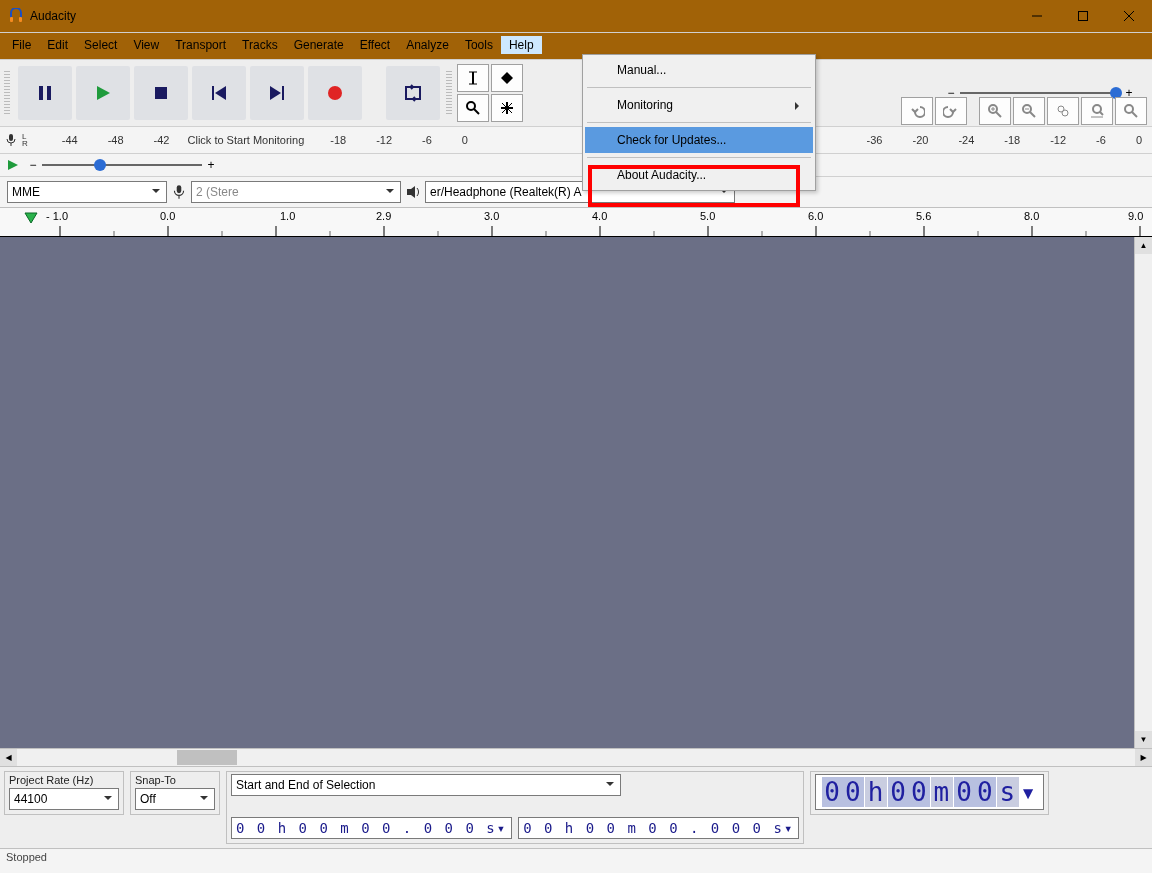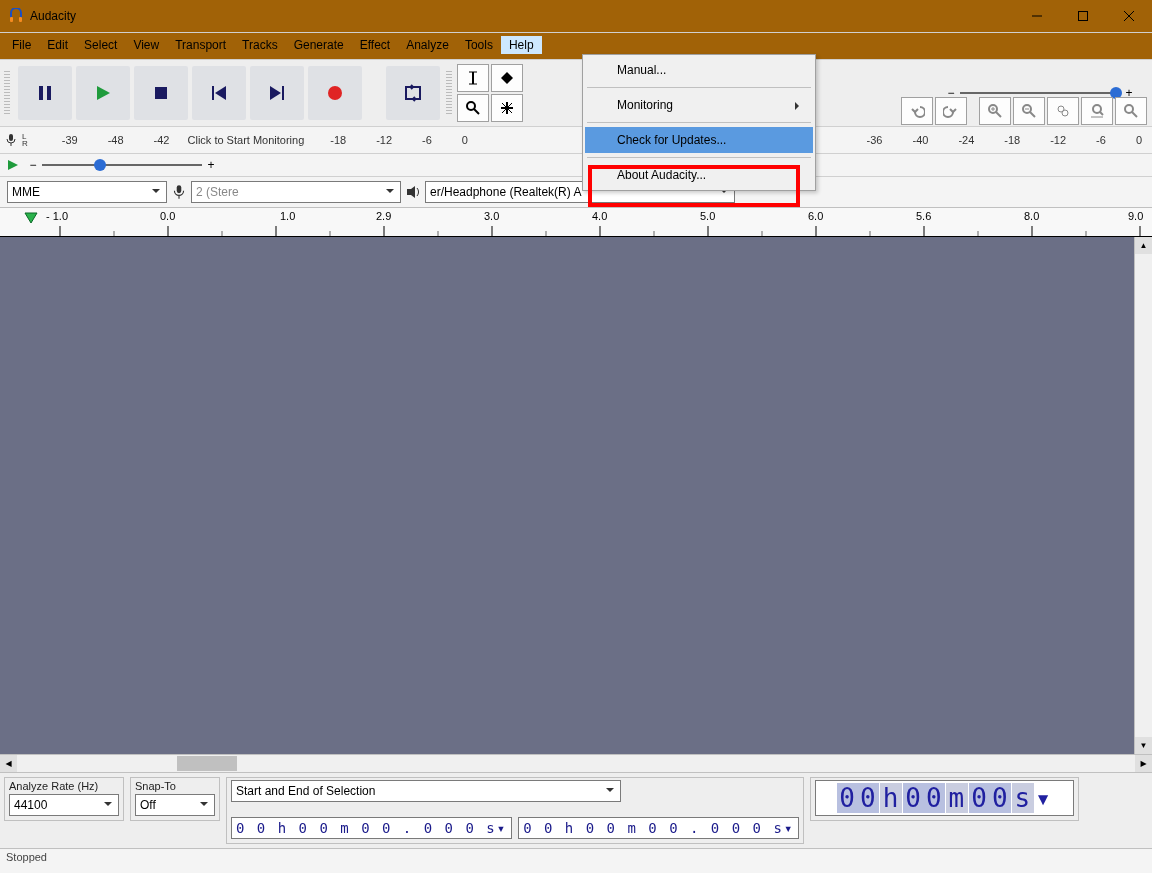--- a/index.html
+++ b/index.html
@@ -53,21 +53,21 @@
   .vscroll .up,.vscroll .down{height:17px;background:#e0e0e0;display:flex;align-items:center;justify-content:center;font-size:8px;}
   .hscroll{height:17px;background:#f0f0f0;border-top:1px solid #c0c0c0;display:flex;align-items:center;}
   .hscroll .lbtn,.hscroll .rbtn{width:17px;height:17px;background:#e0e0e0;display:flex;align-items:center;justify-content:center;font-size:8px;}
   .hscroll .hthumb{width:60px;height:15px;background:#c0c0c0;margin-left:160px;}
   
   .bottom{background:#eeeeee;border-top:1px solid #c0c0c0;display:flex;align-items:flex-start;padding:4px;gap:6px;}
   .field-group{border:1px solid #c0c0c0;padding:2px 4px 4px;background:#eeeeee;}
   .field-group .lbl{font-size:11px;color:#222;margin-bottom:2px;display:block;}
   .time-readout{font-family:"Segoe UI",monospace;font-size:14px;letter-spacing:2px;color:#1a1a8a;background:#fff;border:1px solid #7a7a7a;padding:2px 4px;}
   .time-readout .unit{background:#c9cde0;padding:0 3px;margin:0 1px;}
-  .big-time{font-size:26px;letter-spacing:1px;color:#2020a0;padding:2px 21px;}
+  .big-time{font-size:26px;letter-spacing:1px;color:#2020a0;padding:2px 6px;}
   .statusbar{height:20px;border-top:1px solid #c0c0c0;background:#f4f4f4;padding:2px 6px;font-size:11px;color:#444;}
   
   .dropdown{position:absolute;top:54px;left:582px;width:228px;background:#f0f0f0;border:1px solid #a0a0a0;box-shadow:2px 2px 4px rgba(0,0,0,.2);z-index:50;padding:2px;}
   .dropdown .mi{padding:6px 28px 6px 32px;font-size:12px;position:relative;}
   .dropdown .mi.submenu::after{content:"";position:absolute;right:10px;top:10px;border:4px solid transparent;border-left-color:#333;}
   .dropdown .sep{height:1px;background:#c0c0c0;margin:4px 2px;}
   .dropdown .mi.hl{background:#5a9ae0;color:#000;}
   .redbox{position:absolute;border:4px solid #ff0000;pointer-events:none;z-index:60;}
   .mi-covered{color:#888;}
   svg{display:block;}
@@ -262,31 +262,31 @@
         <svg width="14" height="14" viewBox="0 0 14 14">
           <rect x="5" y="1" width="4" height="7" rx="2" fill="#333"></rect>
           <path d="M3 6a4 4 0 0 0 8 0" fill="none" stroke="#333"></path>
           <line x1="7" y1="10" x2="7" y2="13" stroke="#333"></line>
         </svg>
       </div>
     <div class="lr">
         <span>L</span>
         <span>R</span>
       </div>
-    <span class="meter-text" style="margin-left:30px;">-39</span>
+    <span class="meter-text" style="margin-left:30px;">-44</span>
     <span class="meter-text" style="margin-left:30px;">-48</span>
     <span class="meter-text" style="margin-left:30px;">-42</span>
     <span class="meter-text" style="margin:0 18px;">Click to Start Monitoring</span>
     <span class="meter-text" style="margin-left:8px;">-18</span>
     <span class="meter-text" style="margin-left:30px;">-12</span>
     <span class="meter-text" style="margin-left:30px;">-6</span>
     <span class="meter-text" style="margin-left:30px;">0</span>
     <div style="flex:1"></div>
     <span class="meter-text" style="margin-left:20px;">-36</span>
-    <span class="meter-text" style="margin-left:30px;">-40</span>
+    <span class="meter-text" style="margin-left:30px;">-20</span>
     <span class="meter-text" style="margin-left:30px;">-24</span>
     <span class="meter-text" style="margin-left:30px;">-18</span>
     <span class="meter-text" style="margin-left:30px;">-12</span>
     <span class="meter-text" style="margin-left:30px;">-6</span>
     <span class="meter-text" style="margin-left:30px;margin-right:6px;">0</span>
   </div>
 
   <div class="playgain-row">
     <div class="play-tri">
         <svg width="12" height="12" viewBox="0 0 12 12">
@@ -383,33 +383,33 @@
 
   <div class="hscroll">
     <div class="lbtn">◀</div>
     <div class="hthumb"></div>
     <div style="flex:1"></div>
     <div class="rbtn">▶</div>
   </div>
 
   <div class="bottom">
     <div class="field-group">
-      <span class="lbl">Analyze Rate (Hz)</span>
+      <span class="lbl">Project Rate (Hz)</span>
       <div class="combo" style="width:100px;">
           <span>44100</span>
         </div>
     </div>
     <div class="field-group">
       <span class="lbl">Snap-To</span>
       <div class="combo" style="width:70px;">
           <span>Off</span>
         </div>
     </div>
     <div class="field-group" style="min-width:390px;">
-      <div class="combo" style="width:380px;margin-bottom:15px;">
+      <div class="combo" style="width:380px;margin-bottom:21px;">
           <span>Start and End of Selection</span>
         </div>
       <div style="display:flex;gap:6px;">
         <div class="time-readout"><span>0 0 h 0 0 m 0 0 . 0 0 0 s</span>▾</div>
         <div class="time-readout"><span>0 0 h 0 0 m 0 0 . 0 0 0 s</span>▾</div>
       </div>
     </div>
     <div class="field-group">
       <div class="time-readout big-time">
         <span style="background:#b8c0e0;padding:0 2px;">0</span><span style="background:#b8c0e0;padding:0 2px;">0</span><span class="unit">h</span><span style="background:#b8c0e0;padding:0 2px;">0</span><span style="background:#b8c0e0;padding:0 2px;">0</span><span class="unit">m</span><span style="background:#b8c0e0;padding:0 2px;">0</span><span style="background:#b8c0e0;padding:0 2px;">0</span><span class="unit">s</span>▾

